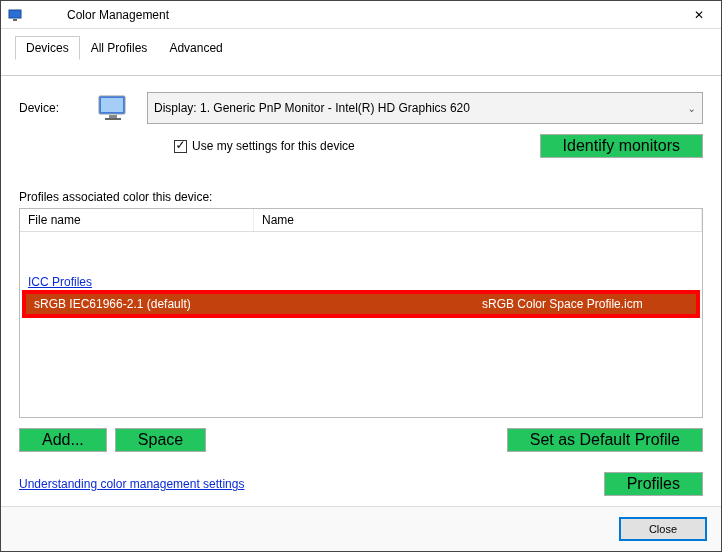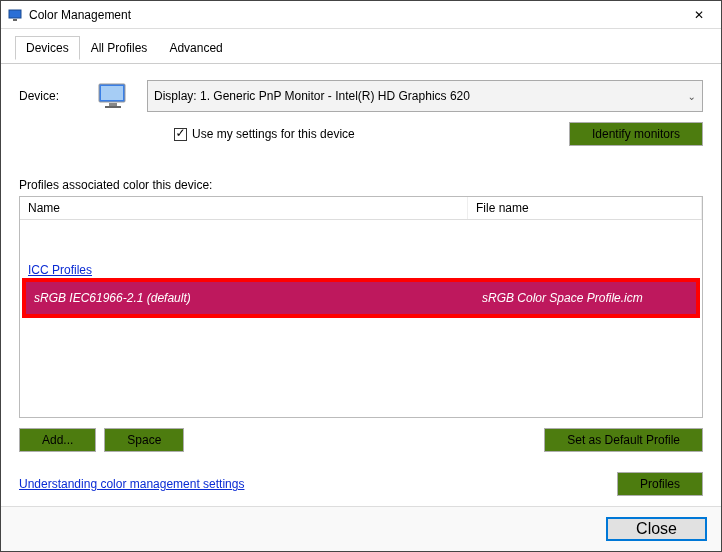--- a/index.html
+++ b/index.html
@@ -1,51 +1,51 @@
 <!DOCTYPE html>
 <html><head>
 <meta charset="utf-8">
 <style>
   * { box-sizing: border-box; font-family: "Segoe UI", Tahoma, sans-serif; font-size: 12px; }
   body { margin: 0; background: #fff; }
   .window { width: 722px; height: 552px; border: 1px solid #444; background: #fff; display: flex; flex-direction: column; }
-  .titlebar { display: flex; align-items: center; height: 28px; border-bottom: 1px solid #ddd; padding-left: 6px; }
+  .titlebar { display: flex; align-items: center; height: 28px; border-bottom: 1px solid #ddd; padding-left: 6px; gap: 38px; }
   .title-icon { width: 16px; height: 16px; margin-right: 6px; display:flex; align-items:center; justify-content:center; }
   .title-text { flex: 1; }
   .close-btn { width: 44px; height: 28px; display:flex; align-items:center; justify-content:center; font-size: 14px; cursor:pointer; }
-  .tabs { display:flex; padding: 6px 14px 4px 14px; border-bottom: 1px solid #ccc; }
+  .tabs { display:flex; padding: 6px 14px 16px 14px; border-bottom: 1px solid #ccc; }
   .tab { padding: 4px 10px; border: 1px solid transparent; cursor:pointer; position:relative; top:1px; background:#fff; }
   .tab.active { border: 1px solid #ccc; border-bottom: 1px solid #fff; }
   .tab-content { padding: 16px 18px 10px 18px; flex: 1; display:flex; flex-direction:column; }
   .row-device { display:flex; align-items:center; gap: 18px; margin-bottom: 10px; }
   .label-device { width: 60px; }
   .monitor-icon { width: 32px; height: 28px; }
   .device-select { flex:1; height: 22px; border:1px solid #aaa; background:#f3f3f3; display:flex; align-items:center; padding: 15px 6px; cursor:pointer;justify-content:center; }
   .device-select .chev { margin-left: auto; font-size:10px; color:#555; }
   .row-use { display:flex; align-items:center; margin-left: 155px; margin-bottom: 4px; }
   .checkbox { width:13px; height:13px; border:1px solid #333; margin-right:5px; display:flex; align-items:center; justify-content:center; font-size:10px; cursor:pointer; }
   .identify-btn { margin-left:auto; }
-  button.std { height: 24px; padding: 0 22px; background:#4d7c0f; border:1px solid #adadad; cursor:pointer; font-size:12px; }
+  button.std { height: 24px; padding: 0 22px; background:#22c55e; border:1px solid #adadad; cursor:pointer; font-size:16px; }
   .profiles-label { margin-top: 28px; margin-bottom: 4px; }
   .profiles-table { border:1px solid #bbb; flex:1; display:flex; flex-direction:column; min-height:200px; }
   .pt-head { display:flex; background:#fff; border-bottom:1px solid #ddd; }
   .pt-head .col { padding: 4px 8px; border-right:1px solid #eee; }
   .col-name { flex: 0 0 448px; }
   .col-file { flex: 1; }
   .pt-body { position: relative; flex: 1; overflow: hidden; margin-top: 40px; }
   .grp-header { padding: 3px 8px; color: #0a2bd4; text-decoration: underline; cursor:default; }
   .highlight-box { border: 4px solid #ff0000; margin: -2px 2px 0 2px; }
-  .sel-row { display:flex; background:#be185d; color:#fff; height: 32px; align-items:center;font-style:italic; }
+  .sel-row { display:flex; background:#c2410c; color:#fff; height: 20px; align-items:center; }
   .sel-row .col { padding: 2px 8px; }
   .btn-row { display:flex; gap: 8px; margin-top: 10px; }
   .btn-row .spacer { flex:1; }
   .footer-row { display:flex; align-items:center; margin-top: 20px; justify-content: space-between; }
   .link { color: #0a2bd4; text-decoration: underline; cursor:pointer; }
   .bottom-bar { border-top:1px solid #ddd; padding: 10px 14px; display:flex; justify-content:flex-end; background:#f9f9f9; }
-  button.primary { height: 24px; padding: 0 28px; background:#e1e1e1; border:2px solid #0078d7; cursor:pointer; font-size:16px; }
+  button.primary { height: 24px; padding: 0 28px; background:#e1e1e1; border:2px solid #0078d7; cursor:pointer; font-size:11px; }
   .checkmark { line-height: 1; transform: translateY(-1px); }
 </style>
 </head>
 <body>
 
 <div class="window">
   <div class="titlebar">
     <span class="title-icon">
       <svg width="14" height="14" viewBox="0 0 14 14">
           <rect x="1" y="2" width="12" height="8" fill="#2a6fd6" stroke="#1a4a90"></rect>
@@ -87,22 +87,22 @@
           <span class="checkmark">✓</span>
         </span>
       <span>Use my settings for this device</span>
       <button class="std identify-btn">Identify monitors</button>
     </div>
 
     <div class="profiles-label">Profiles associated color this device:</div>
 
     <div class="profiles-table">
       <div class="pt-head">
+        <div class="col col-file">File name</div>
         <div class="col col-name">Name</div>
-        <div class="col col-file">File name</div>
       </div>
       <div class="pt-body">
         <div class="grp-header">ICC Profiles</div>
         <div class="highlight-box">
           <div class="sel-row">
             <div class="col col-name">sRGB IEC61966-2.1 (default)</div>
             <div class="col col-file">sRGB Color Space Profile.icm</div>
           </div>
         </div>
       </div>

